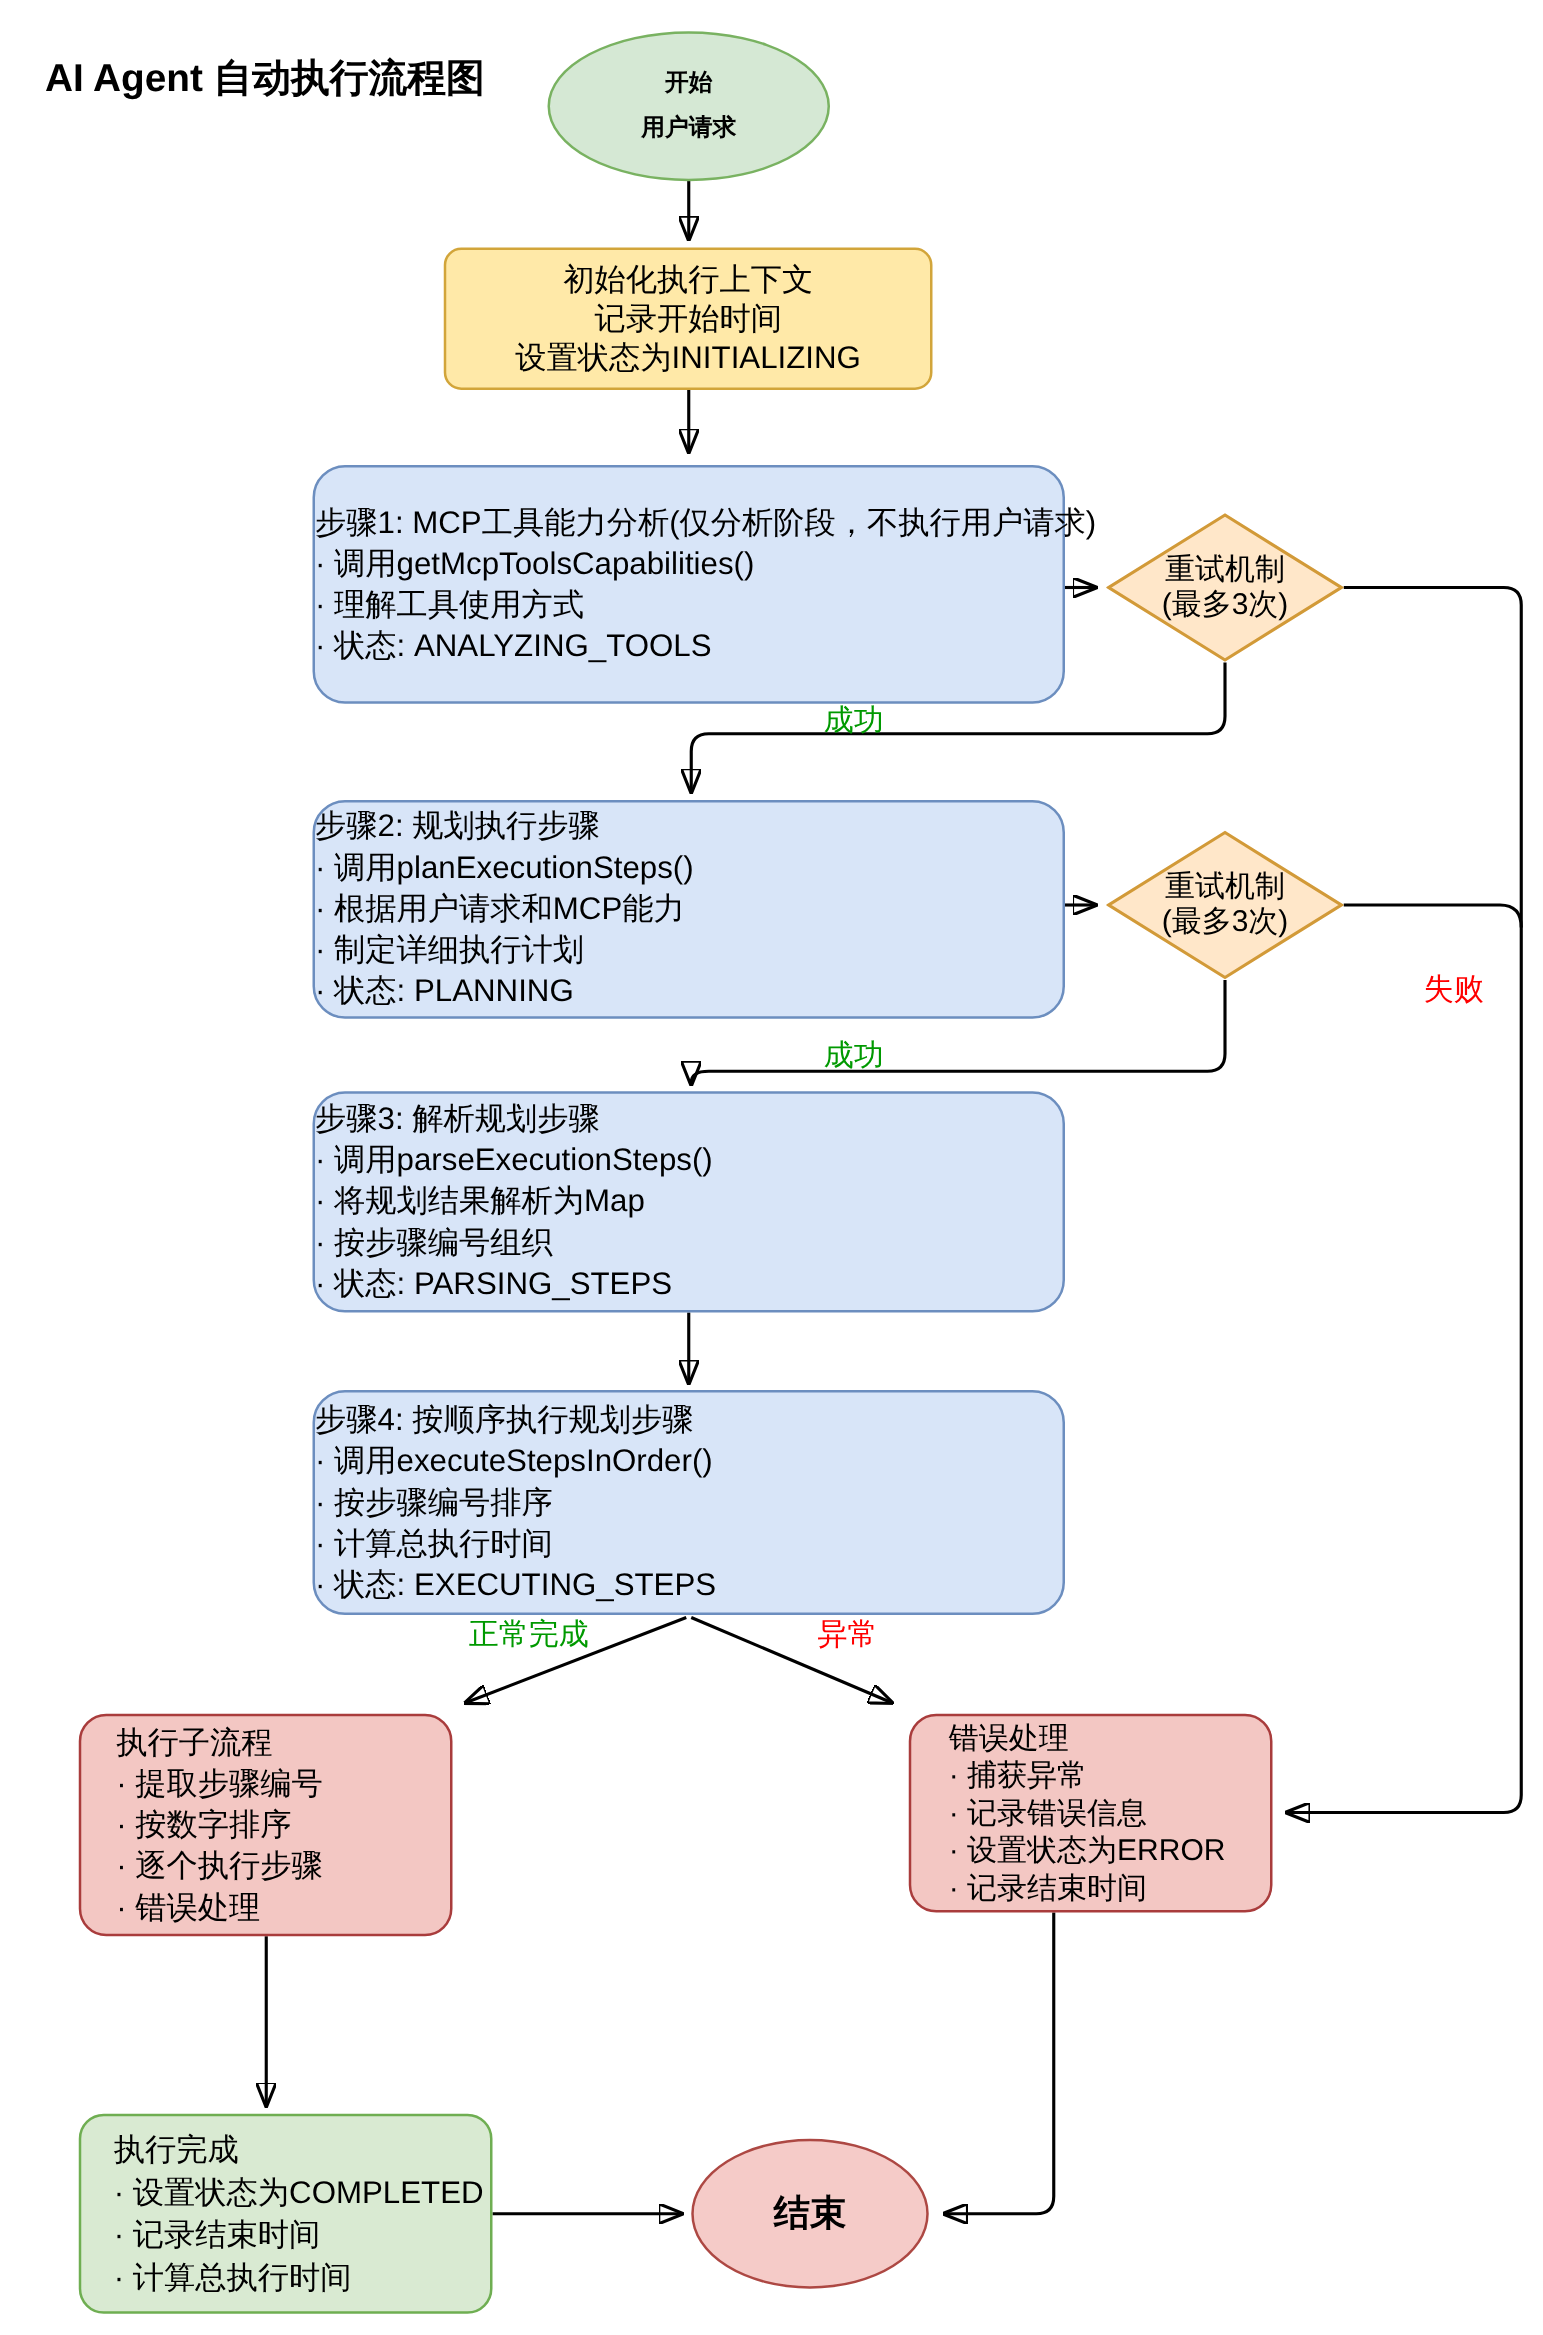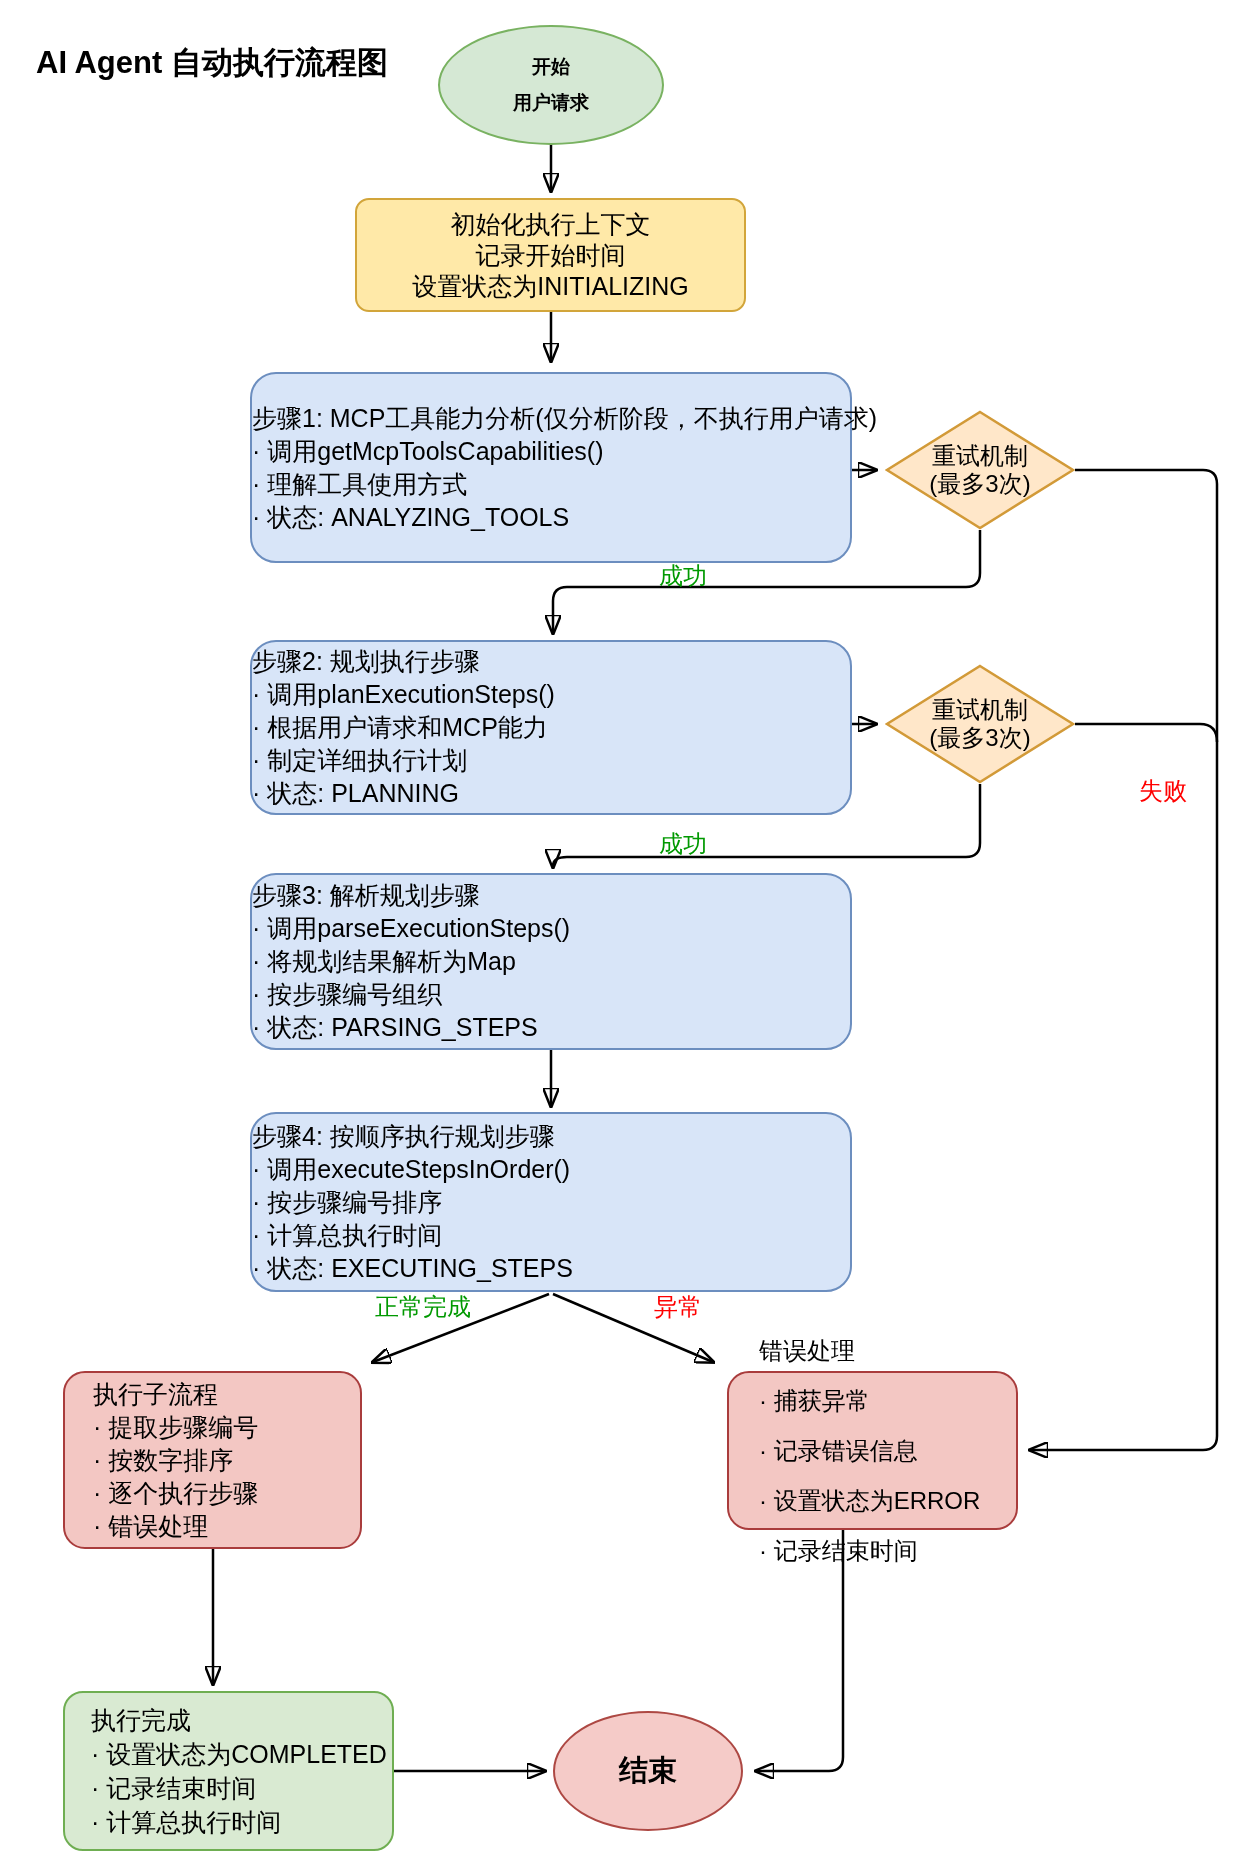--- a/index.html
+++ b/index.html
@@ -34,21 +34,21 @@
 
   .diamond{width:190px;height:120px;background:transparent;align-items:center;justify-content:center;text-align:center;}
   .diamond svg{position:absolute;left:0;top:0;}
   .diamond .dtext{position:relative;font-size:24px;line-height:28px;}
   .retry1{left:885px;top:410px;}
   .retry2{left:885px;top:664px;}
 
   .pink{background:var(--pink_fill);border:2.5px solid var(--pink_stroke);border-radius:22px;}
   .subprocess{left:63px;top:1371px;width:299px;height:178px;padding-left:28px;font-size:25px;}
   .subprocess .line{height:33px;line-height:33px;}
-  .errorbox{left:727px;top:1371px;width:291px;height:159px;padding-left:30px;font-size:24px;gap:20px;}
+  .errorbox{left:727px;top:1371px;width:291px;height:159px;padding-left:30px;font-size:24px;}
   .errorbox .line{height:30px;line-height:30px;}
 
   .complete{left:63px;top:1691px;width:331px;height:160px;background:var(--greenbox_fill);
             border:2.5px solid var(--greenbox_stroke);border-radius:20px;padding-left:26px;font-size:25px;justify-content:center;}
   .complete .line{height:34px;line-height:34px;}
 
   .pagetitle{position:absolute;left:36px;top:42px;font-size:31px;font-weight:bold;white-space:nowrap;}
 
   .edgelabel{position:absolute;transform:translate(-50%,-50%);font-size:24px;white-space:nowrap;}
   .lab-green{color:var(--success_text);}

